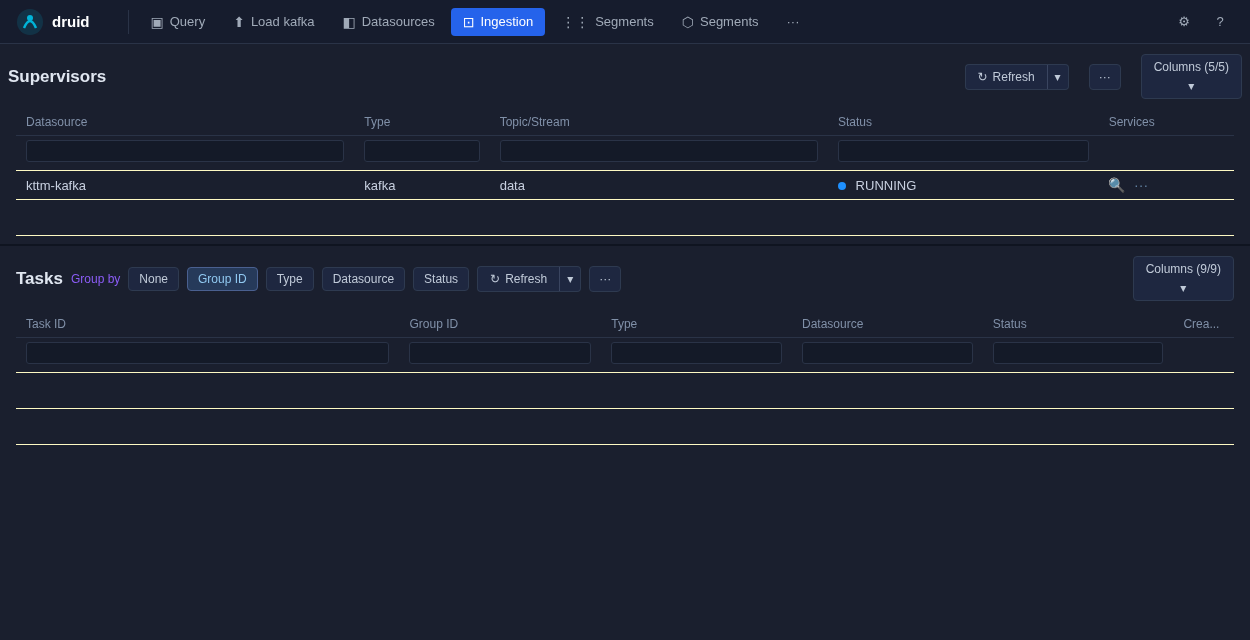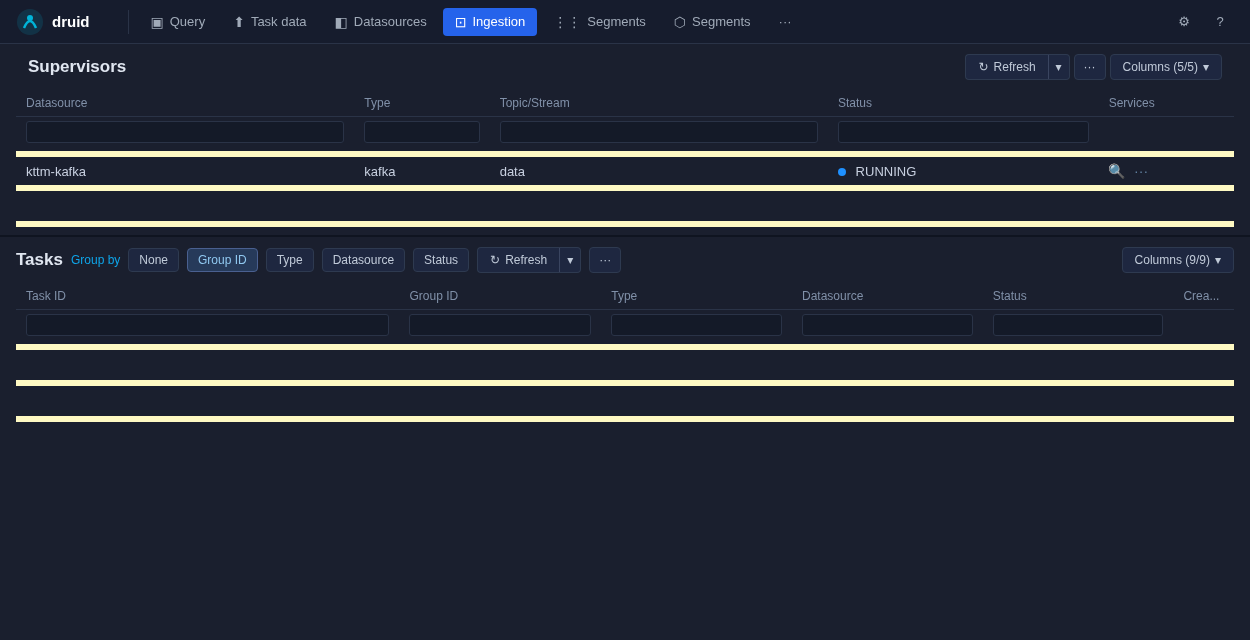--- a/index.html
+++ b/index.html
@@ -89,22 +89,22 @@
 
     
     .supervisors-section {
       background: #1a1f2e;
       border-bottom: 2px solid #0f1420;
       flex: 0 0 auto;
     }
     .section-header {
       display: flex;
       align-items: center;
-      padding: 10px 28px;
-      gap: 4px;
+      padding: 10px 8px;
+      gap: 20px;
     }
     .section-title {
       font-size: 17px;
       font-weight: 600;
       color: #e0e6f0;
       flex: 1;
     }
     .btn {
       display: flex;
       align-items: center;
@@ -146,21 +146,21 @@
       text-align: left;
       padding: 6px 10px;
       color: #8090a8;
       font-weight: 500;
       font-size: 12px;
       border-bottom: 1px solid #2a3347;
       white-space: nowrap;
     }
     .data-table td {
       padding: 6px 10px;
-      border-bottom: 6px solid #fef9c3;
+      border-bottom: 1px solid #fef9c3;
       color: #c8d0e0;
     }
     .filter-row td {
       padding: 4px 10px 8px;
     }
     .filter-input {
       width: 100%;
       background: #141a28;
       border: 1px solid #2a3347;
       border-radius: 3px;
@@ -189,20 +189,21 @@
       align-items: center;
       gap: 5px;
       padding: 5px 12px;
       border-radius: 4px;
       cursor: pointer;
       font-size: 12px;
       border: 1px solid #2e3a50;
       background: #1e2740;
       color: #c0cad8;
       margin-left: auto;
+      flex-direction: column;
     }
 
     .action-icons {
       display: flex;
       align-items: center;
       gap: 8px;
       color: #6080a0;
     }
     .action-icons span { cursor: pointer; font-size: 14px; }
 
@@ -215,21 +216,21 @@
       flex-direction: column;
     }
     .tasks-header {
       display: flex;
       align-items: center;
       padding: 10px 16px;
       gap: 8px;
       flex-wrap: nowrap;
     }
     .group-by-label {
-      color: #0ea5e9;
+      color: #8b5cf6;
       font-size: 12px;
       white-space: nowrap;
     }
     .group-btn {
       padding: 4px 10px;
       border-radius: 4px;
       cursor: pointer;
       font-size: 12px;
       border: 1px solid #2e3a50;
       background: #1e2740;
@@ -258,21 +259,21 @@
     <span>druid</span>
   </div>
   <div class="navbar-divider"></div>
   <div class="nav-items">
     <div class="nav-item">
       <span class="nav-icon">▣</span>
       <span>Query</span>
     </div>
     <div class="nav-item">
       <span class="nav-icon">⬆</span>
-      <span>Task data</span>
+      <span>Load kafka</span>
     </div>
     <div class="nav-item">
       <span class="nav-icon">◧</span>
       <span>Datasources</span>
     </div>
     <div class="nav-item active">
       <span class="nav-icon">⊡</span>
       <span>Ingestion</span>
     </div>
     <div class="nav-item">

